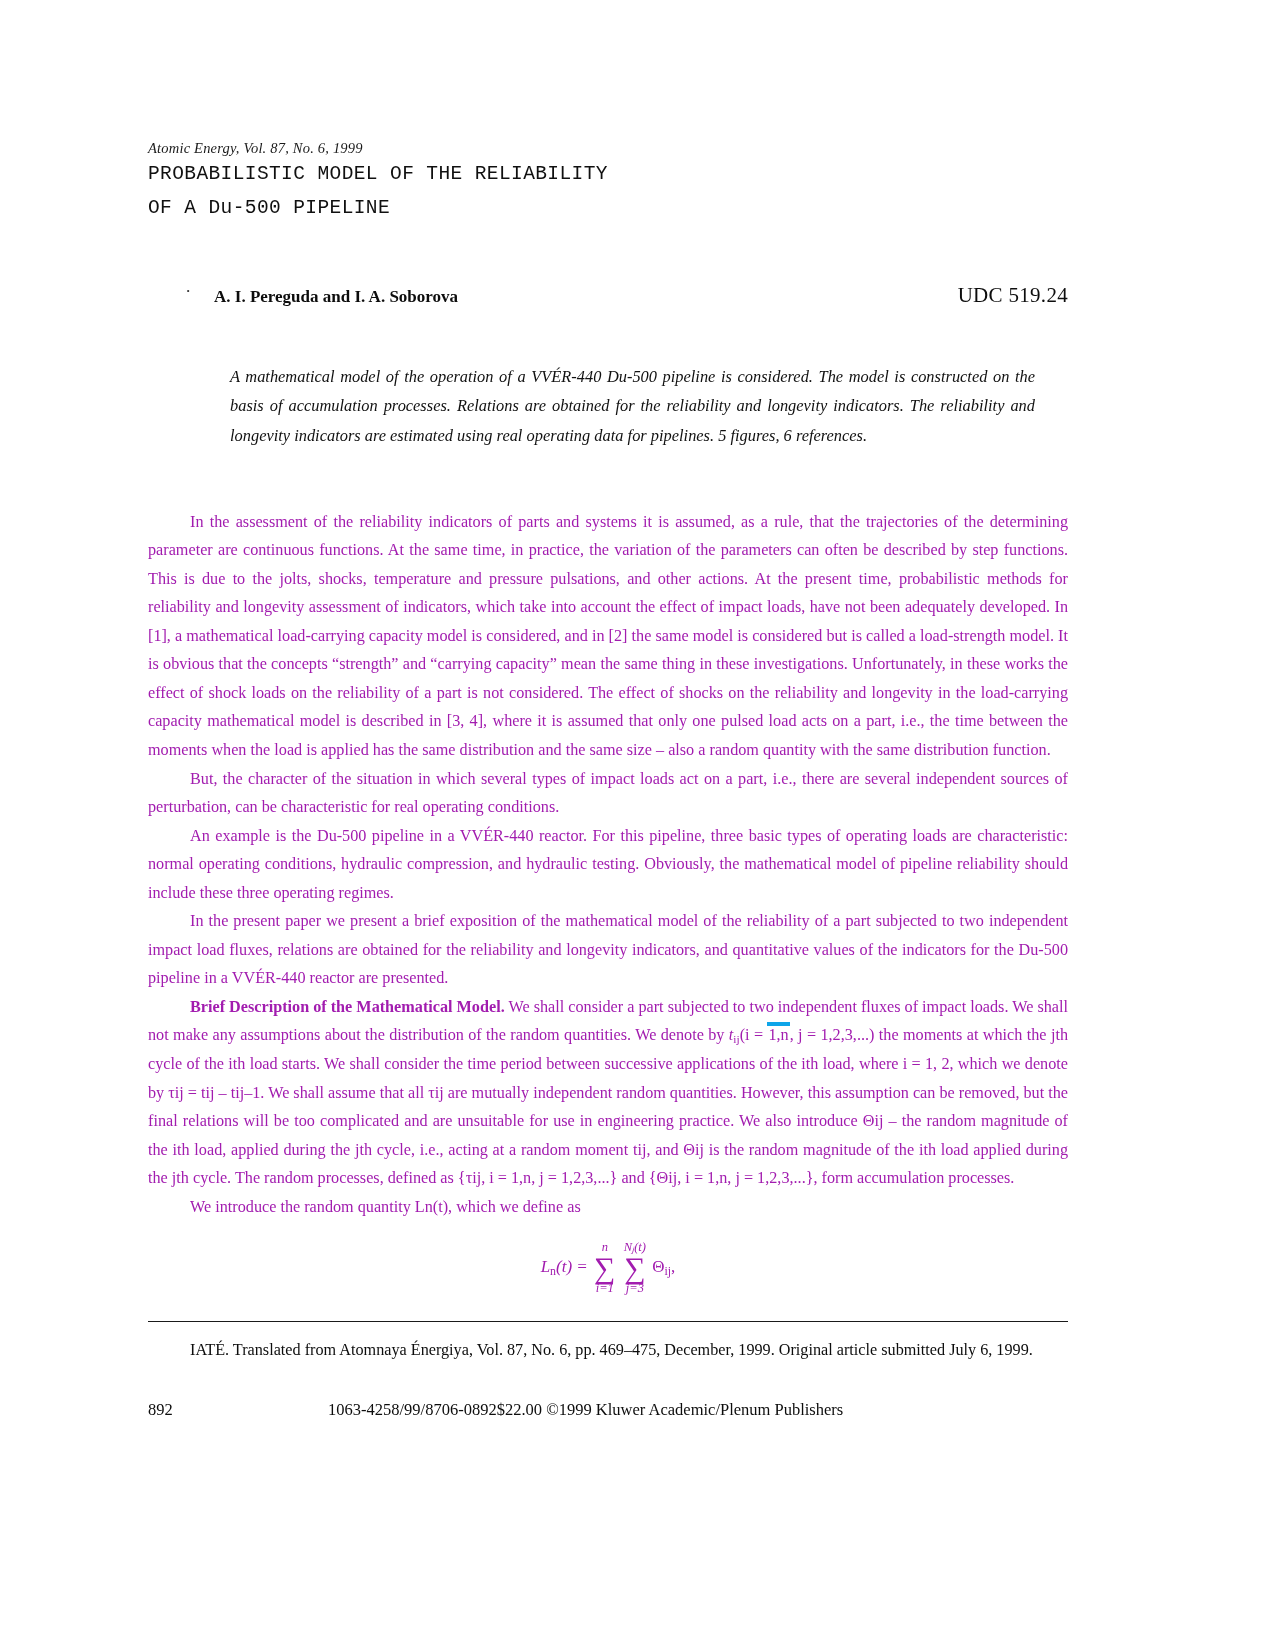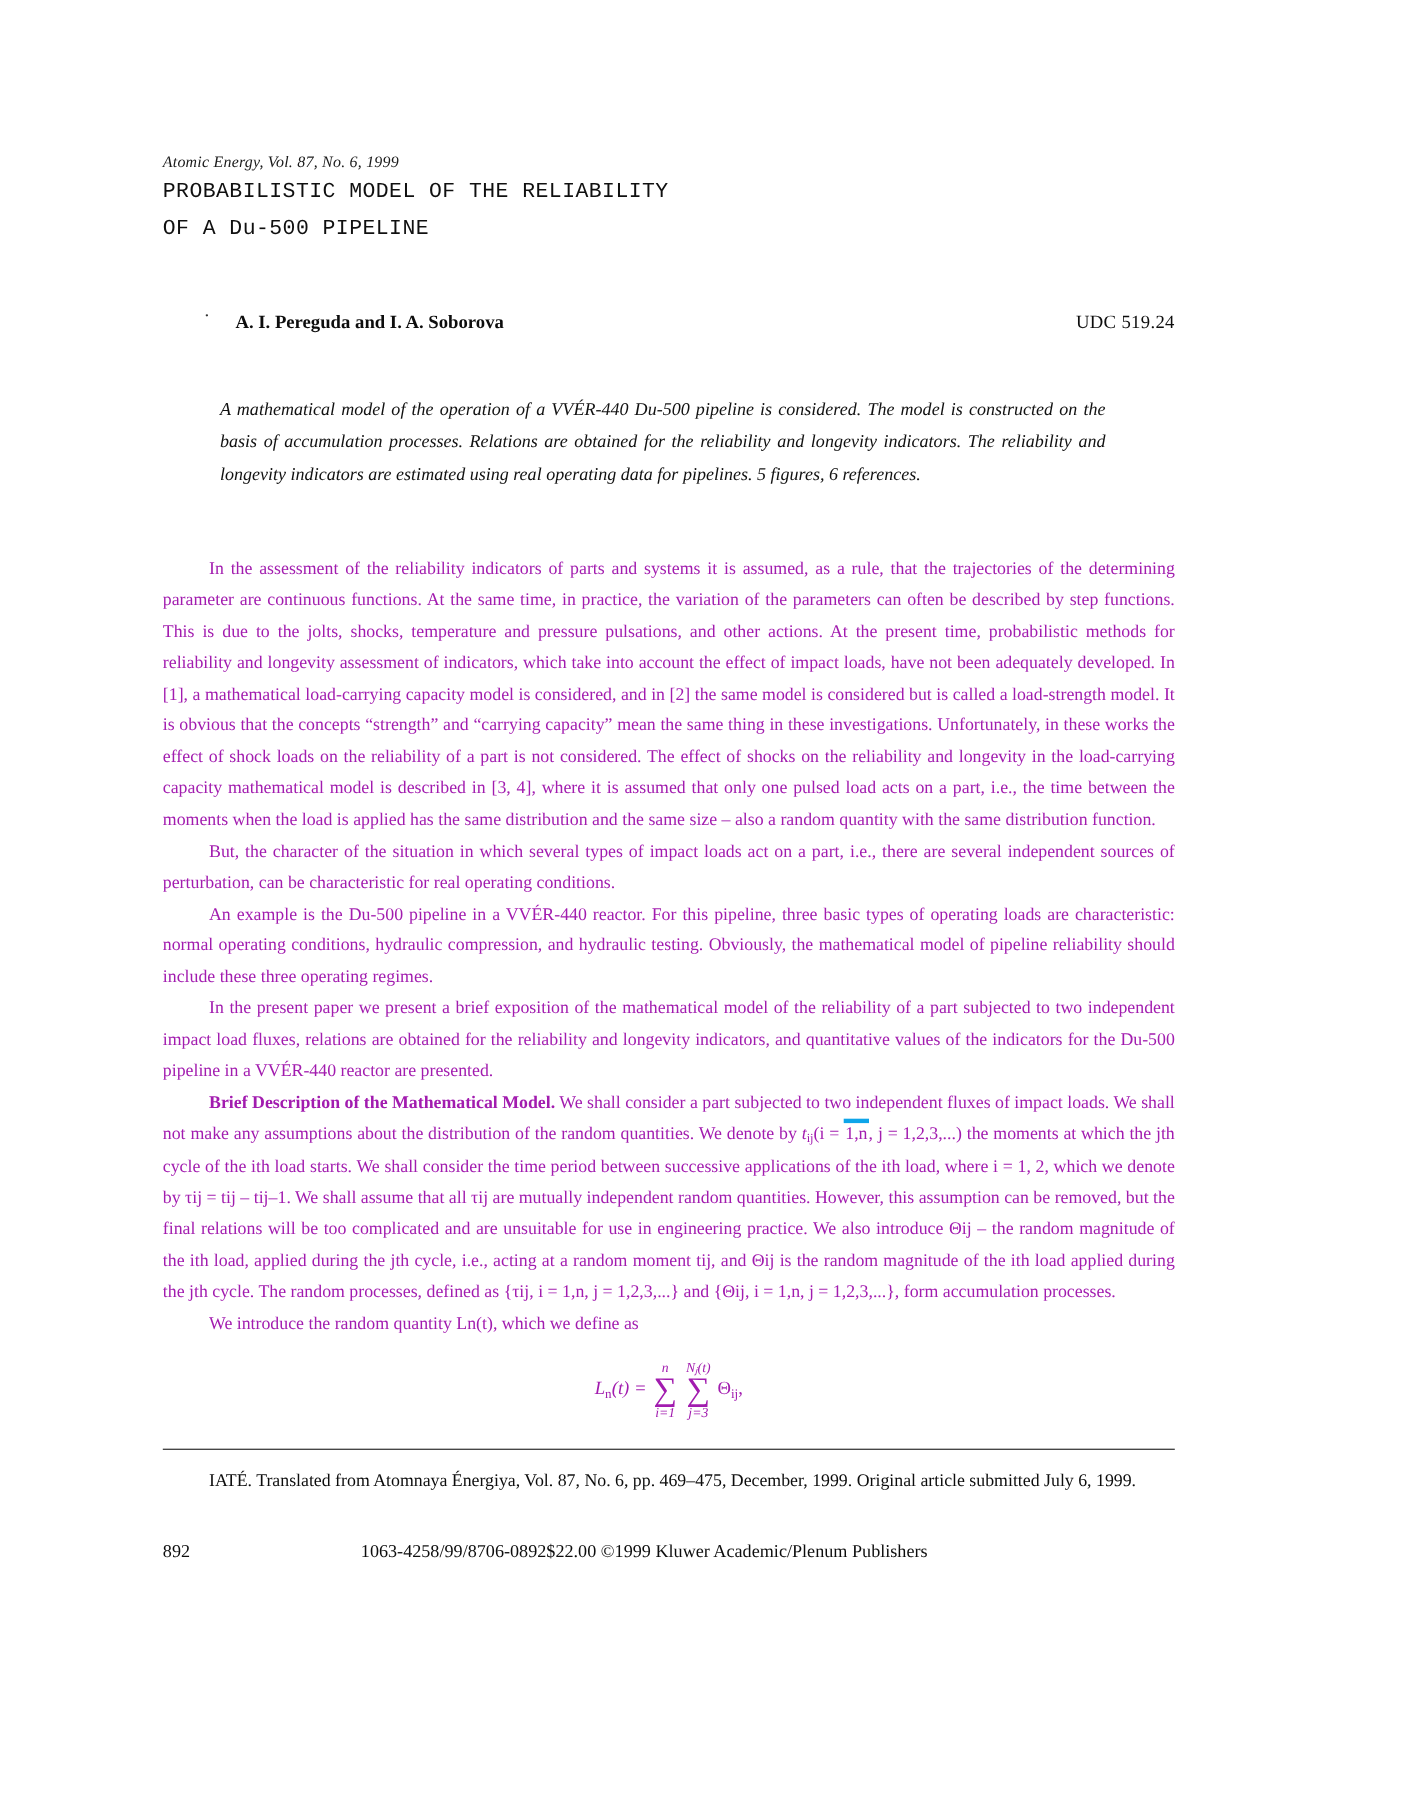--- a/index.html
+++ b/index.html
@@ -56,26 +56,26 @@
     position: relative;
   }
   .authors .tick {
     position: absolute;
     left: 38px;
     top: -4px;
     font-size: 13px;
     color: #333;
   }
   .udc {
-    font-size: 17px;
+    font-size: 21px;
     letter-spacing: 0.3px;
   }
   .abstract {
     margin-top: 54px;
-    margin-left: 52px;
+    margin-left: 82px;
     width: 805px;
     font-style: italic;
     font-size: 16.4px;
     line-height: 1.78;
     text-align: justify;
     color: #111;
   }
   .body-text {
     margin-top: 58px;
     font-size: 16.2px;

